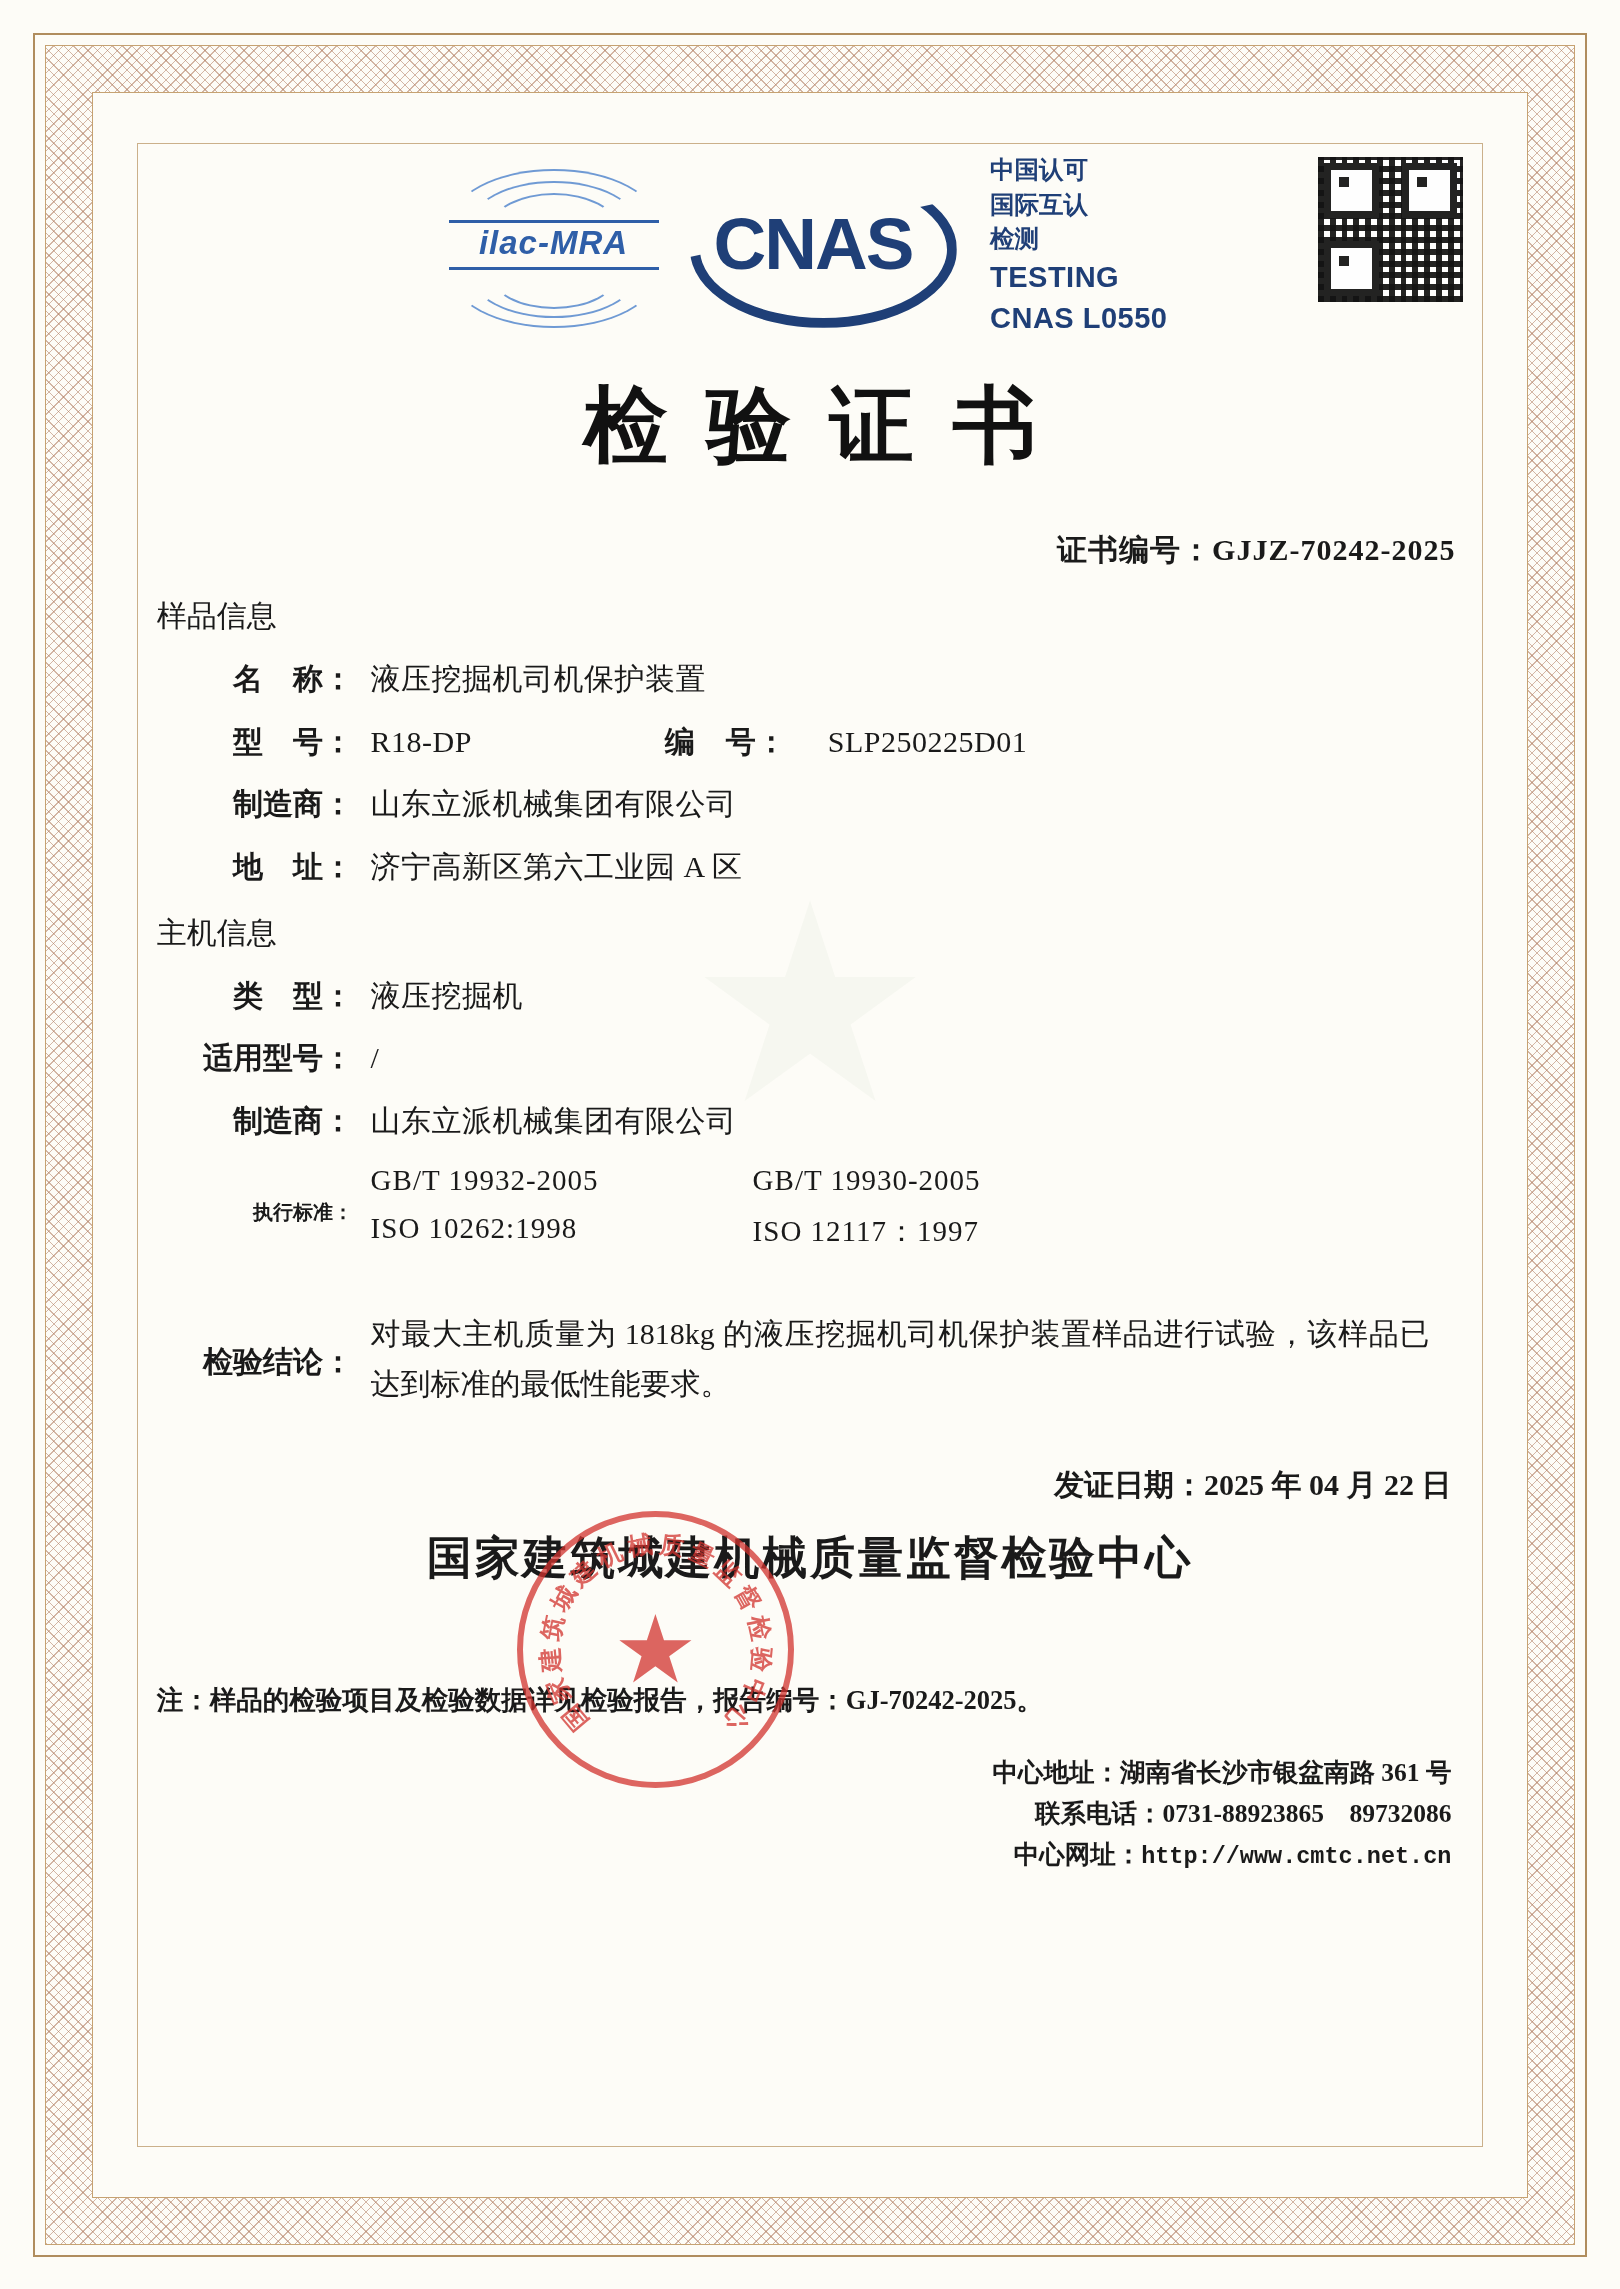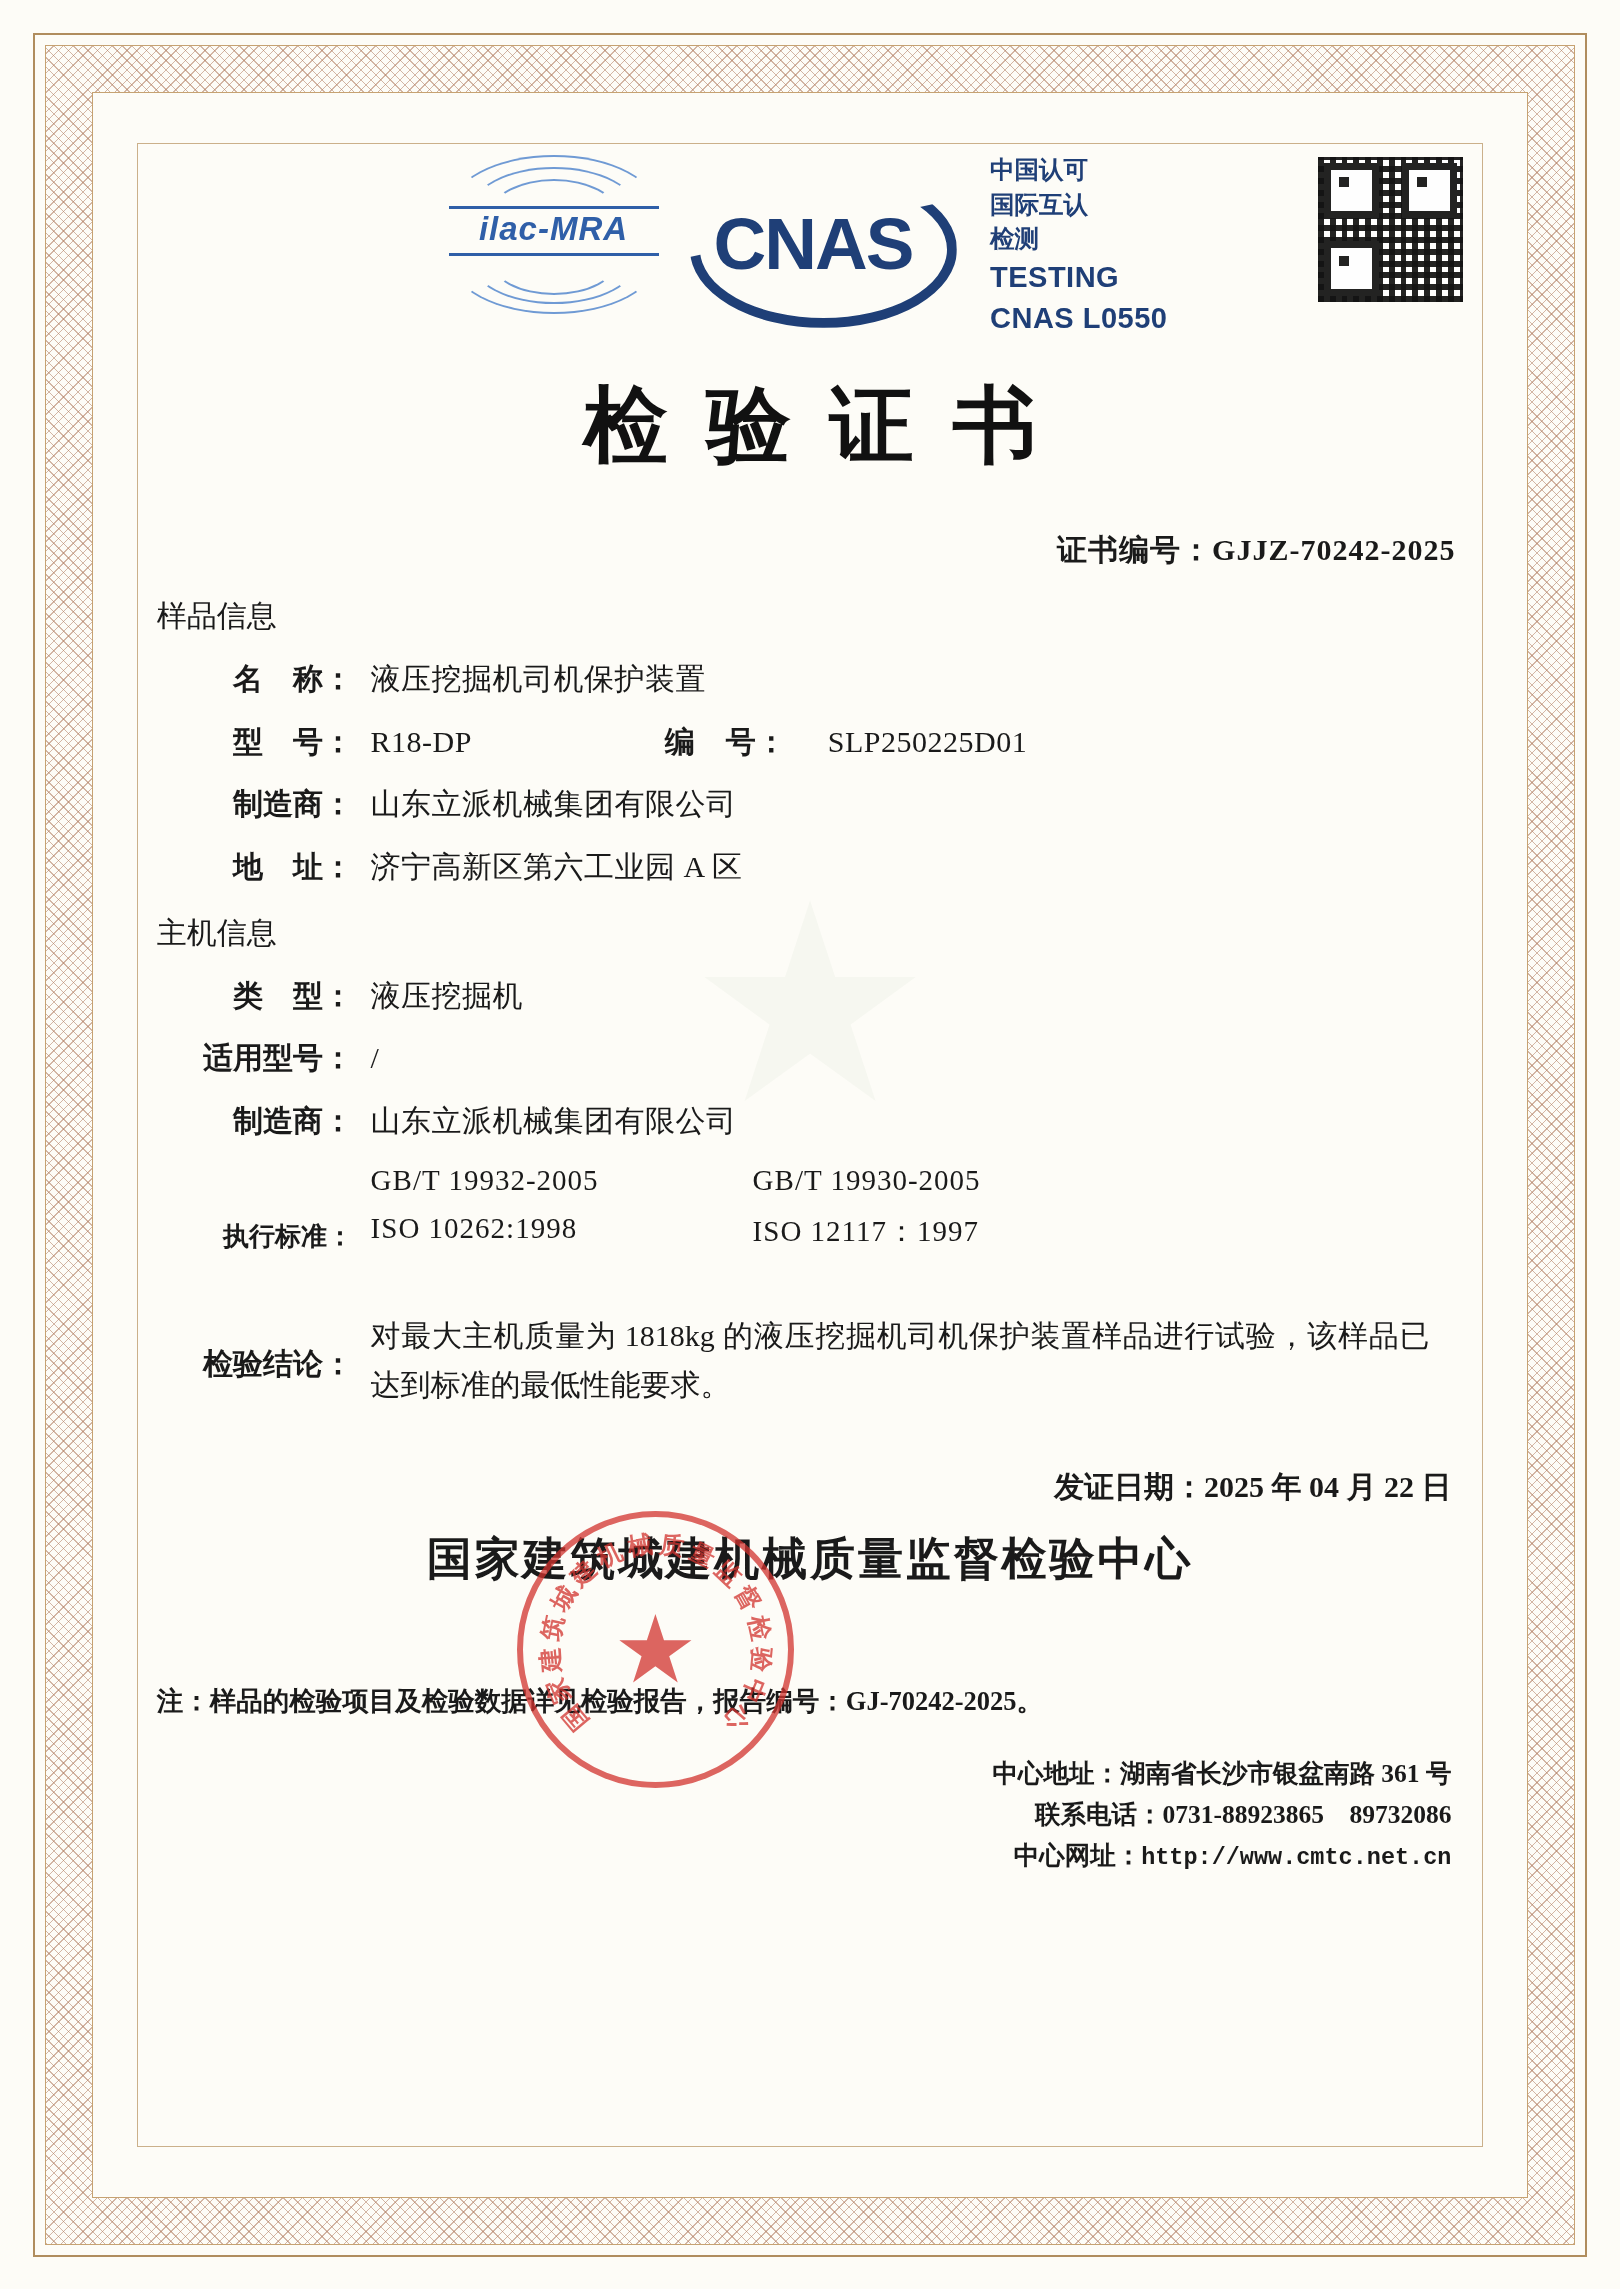--- a/index.html
+++ b/index.html
@@ -54,21 +54,21 @@
     height: 1996px;
   }
 
   
   .header {
     position: relative;
     height: 216px;
   }
   .ilac {
     position: absolute;
-    left: 294px; top: 12px;
+    left: 294px; top: 26px;
     width: 225px; height: 147px;
   }
   .ilac-text {
     position: absolute;
     left: 0; top: 51px;
     width: 225px;
     text-align: center;
     font-family: "Liberation Sans", sans-serif;
     font-weight: bold;
     font-style: italic;
@@ -227,24 +227,24 @@
 
   .std-row {
     display: flex;
     align-items: flex-start;
     margin-top: 21.6px;
   }
   .std-row .label {
     width: 206px;
     text-align: right;
     padding-right: 17.6px;
-    font-size: 26px;
+    font-size: 20px;
     font-weight: bold;
     flex: none;
-    margin-top: 55px;
+    margin-top: 35px;
   }
   .std-grid {
     display: grid;
     grid-template-columns: 382px auto;
     row-gap: 15.7px;
     font-size: 29px;
     letter-spacing: 1px;
   }
 
   .concl-row {

